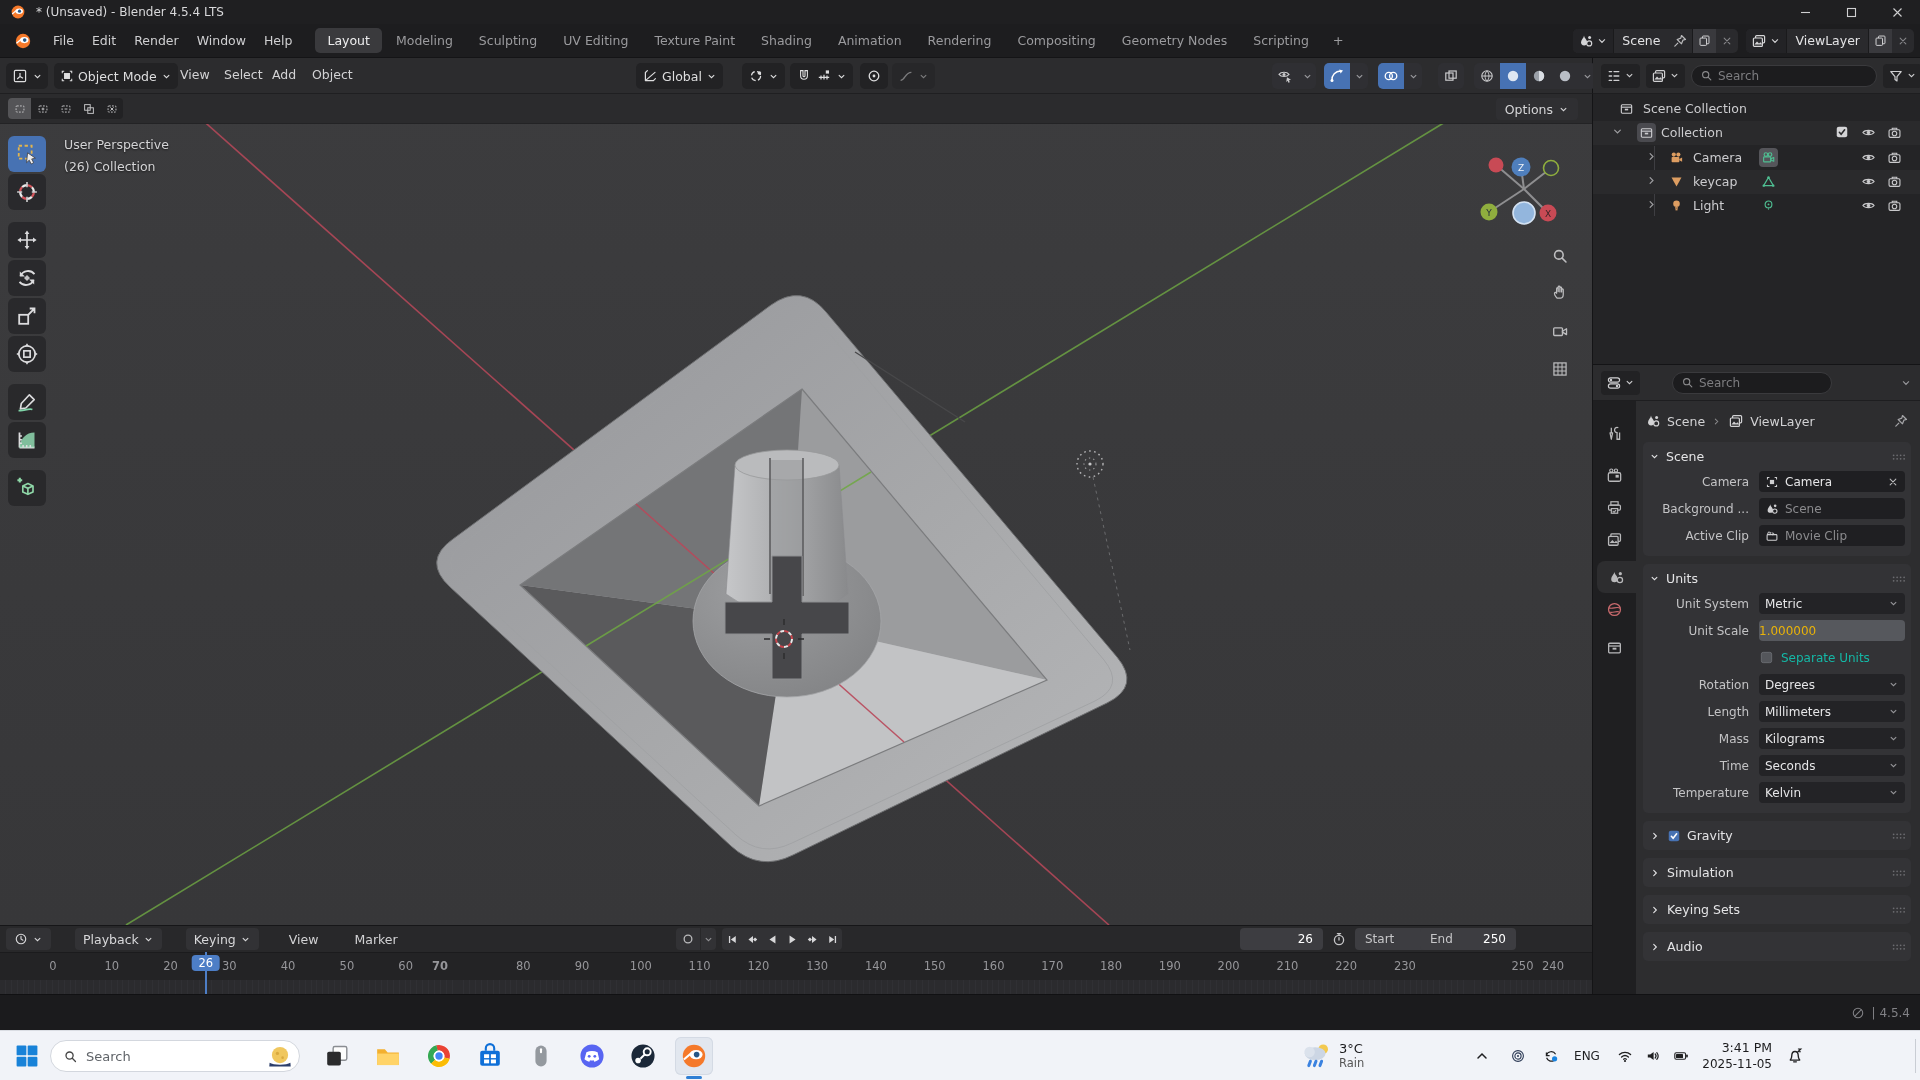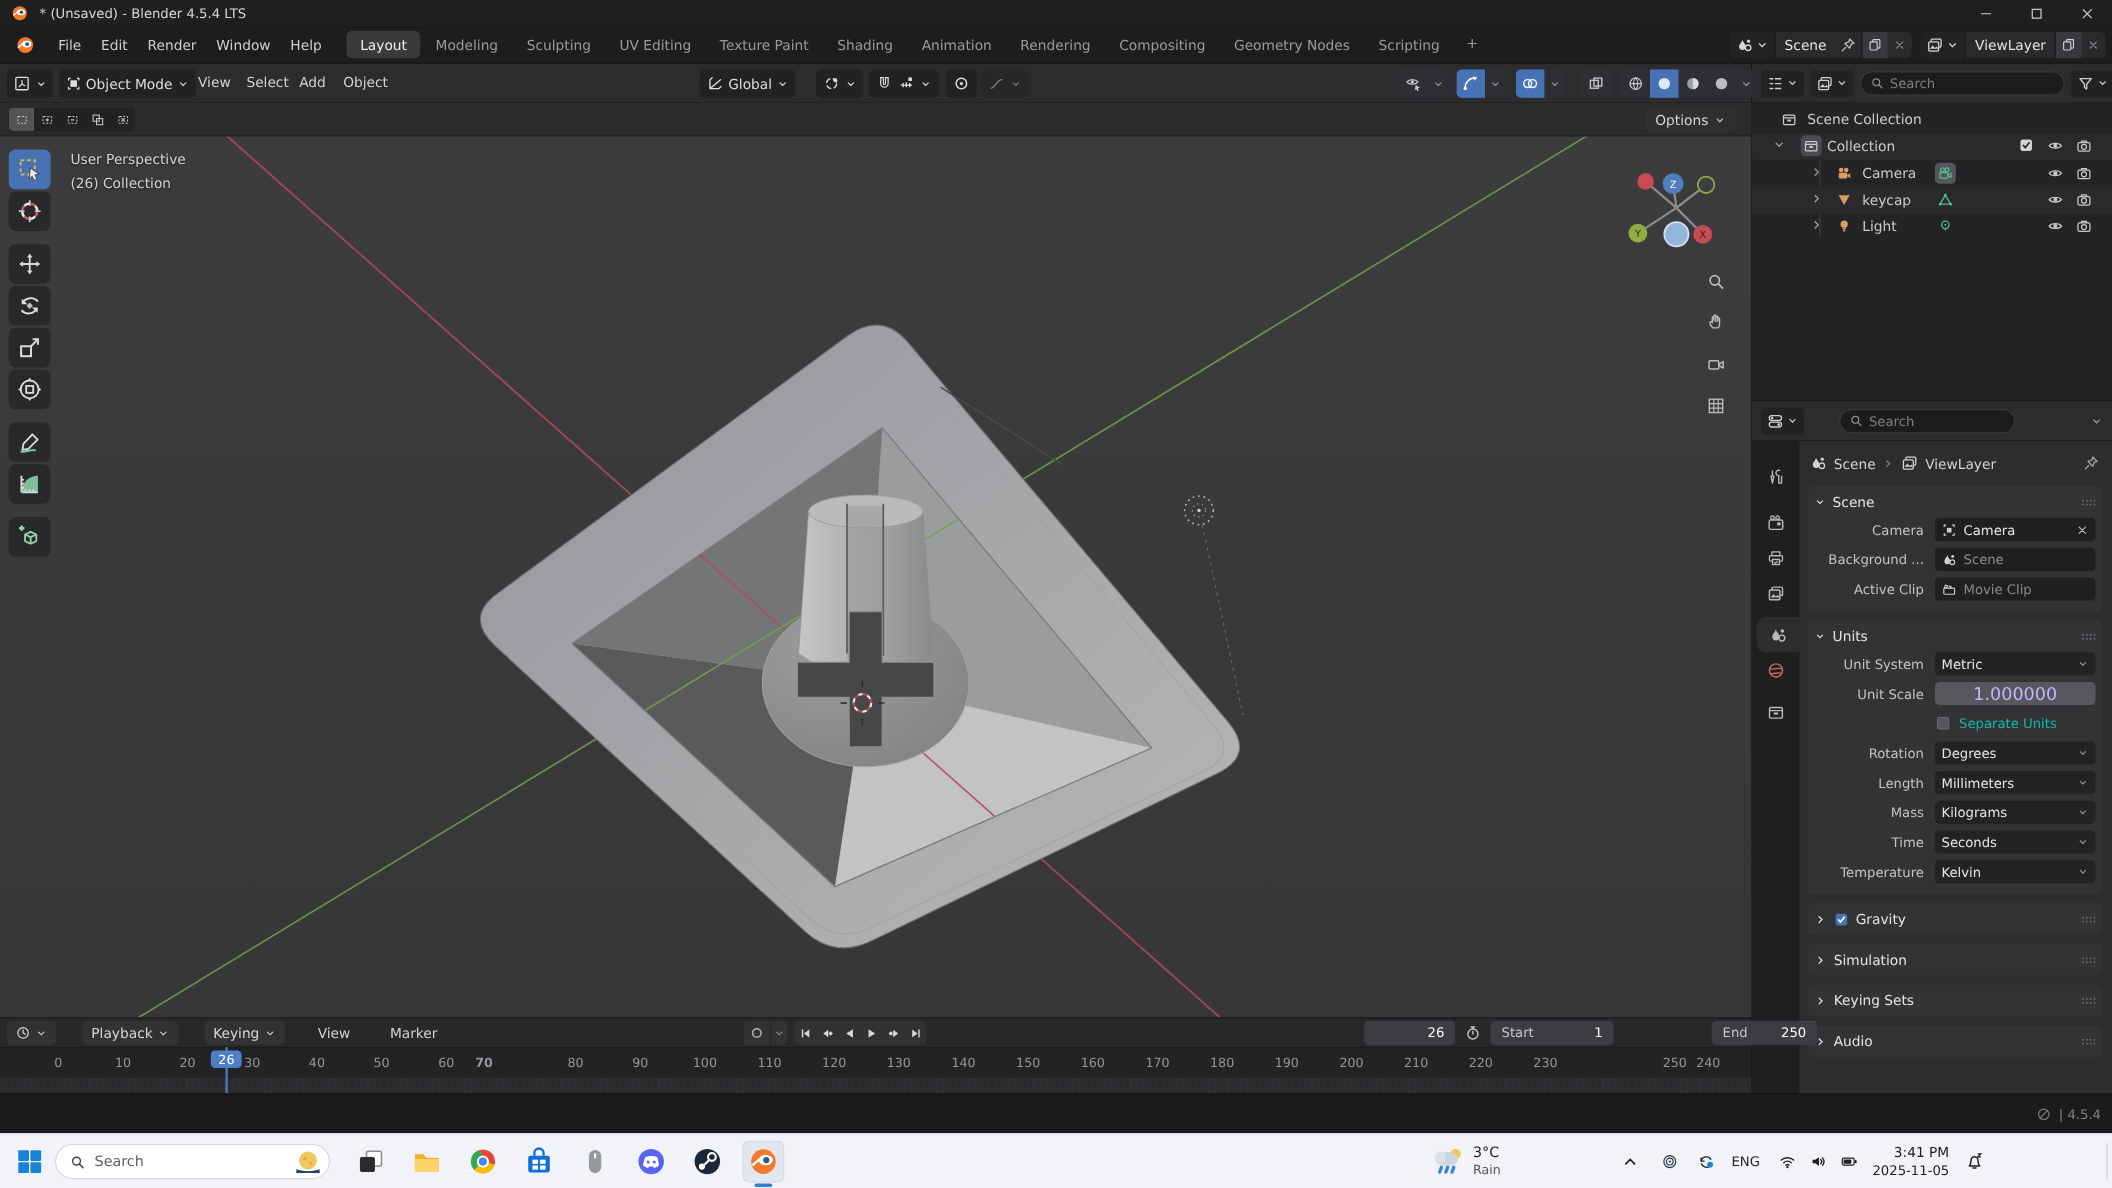--- a/index.html
+++ b/index.html
@@ -87,21 +87,21 @@
   .card-head{display:flex;align-items:center;gap:6px;height:23px;color:#e4e4e6;font-size:12.5px}
   .card-head .grip{margin-left:auto;color:#6c6c70}
   .prow{display:flex;align-items:center;height:27px}
   .prow .plabel{width:110px;text-align:right;padding-right:10px;color:#c3c3c5;font-size:12px;white-space:nowrap}
   .prow .pfield{flex:1;height:21px;border-radius:4px;display:flex;align-items:center}
   .pfield.dd{background:#232326;padding:0 6px;color:#e6e6e8}
   .pfield.dd .fval{flex:1;font-size:12px}
   .pfield.dd .dca{color:#96969a}
   .pfield.idf{background:#1f1f22;padding:0 6px;gap:6px;color:#e6e6e8}
   .pfield.idf .fval{flex:1;font-size:12px}
-  .pfield.slider{background:#56585d;justify-content:center;color:#c4b5fd;font-size:16px}
+  .pfield.slider{background:#56585d;color:#eab308;font-size:12px}
   .pfield.chk{gap:7px;background:transparent;color:#14b8a6;font-size:12px}
   .fval.ph{color:#8b8b8e}
   .fclear{color:#bcbcbe}
 
   
   #timeline{position:absolute;left:0;top:925px;width:1593px;height:69px;background:#28282a;border-top:1px solid #161618;border-right:1px solid #141416}
   #tl-header{position:absolute;left:0;top:0;width:100%;height:26px;background:#28282a}
   #tl-menus{position:absolute;left:6px;top:1px;display:flex;align-items:center;gap:24px;height:24px}
   .tl-pill{display:flex;align-items:center;gap:4px;background:#323235;border-radius:4px;height:22px;padding:0 8px;color:#d8d8da}
   .tl-menu{padding:0 6px;color:#d2d2d4}
@@ -1407,21 +1407,21 @@
           <svg width="16" height="16" viewBox="0 0 16 16" fill="none">
             <circle cx="8" cy="9" r="4.6" stroke="currentColor" stroke-width="1.3" fill="none"></circle>
             <path d="M8 6.6V9M6.4 2.6h3.2M8 2.6v1.6" stroke="currentColor" stroke-width="1.3" stroke-linecap="round"></path>
           </svg>
         </span>
       </div>
     <div class="range-field" style="left:1355px;width:112px">
       <span class="rl">Start</span>
       <span class="rv">1</span>
     </div>
-    <div class="range-field" style="left:1556px;width:96px">
+    <div class="range-field" style="left:1420px;width:96px">
       <span class="rl">End</span>
       <span class="rv">250</span>
     </div>
   </div>
   <div id="ruler">
       <span class="tick" style="left: 53px;">0</span>
       <span class="tick" style="left: 111.78px;">10</span>
       <span class="tick" style="left: 170.56px;">20</span>
       <span class="tick" style="left: 229.34px;">30</span>
       <span class="tick" style="left: 288.12px;">40</span>

